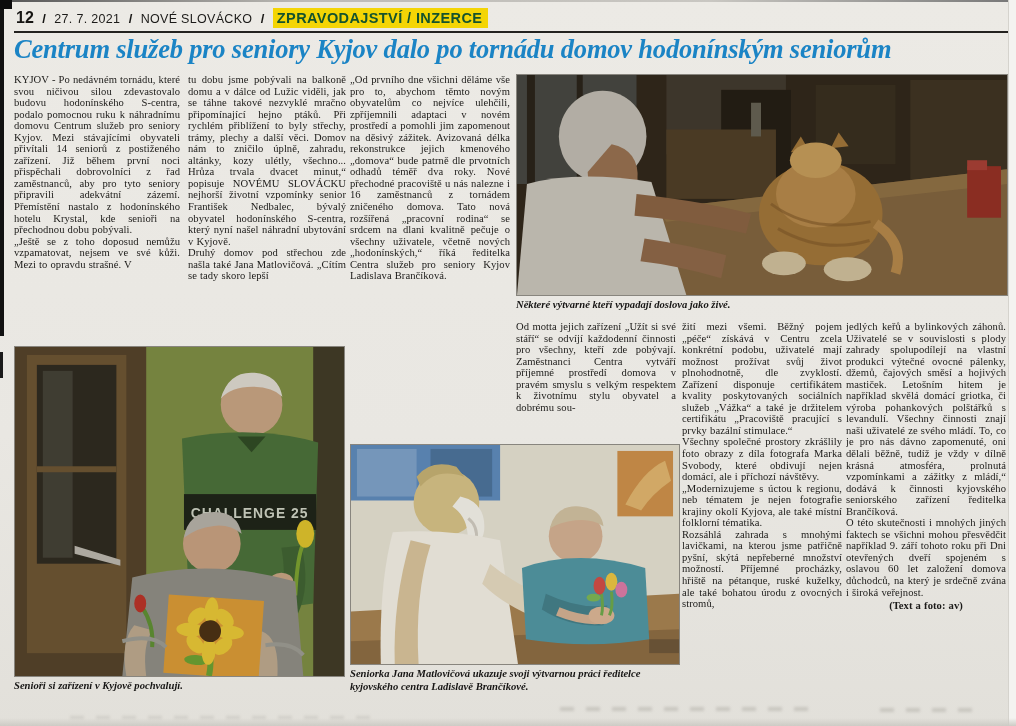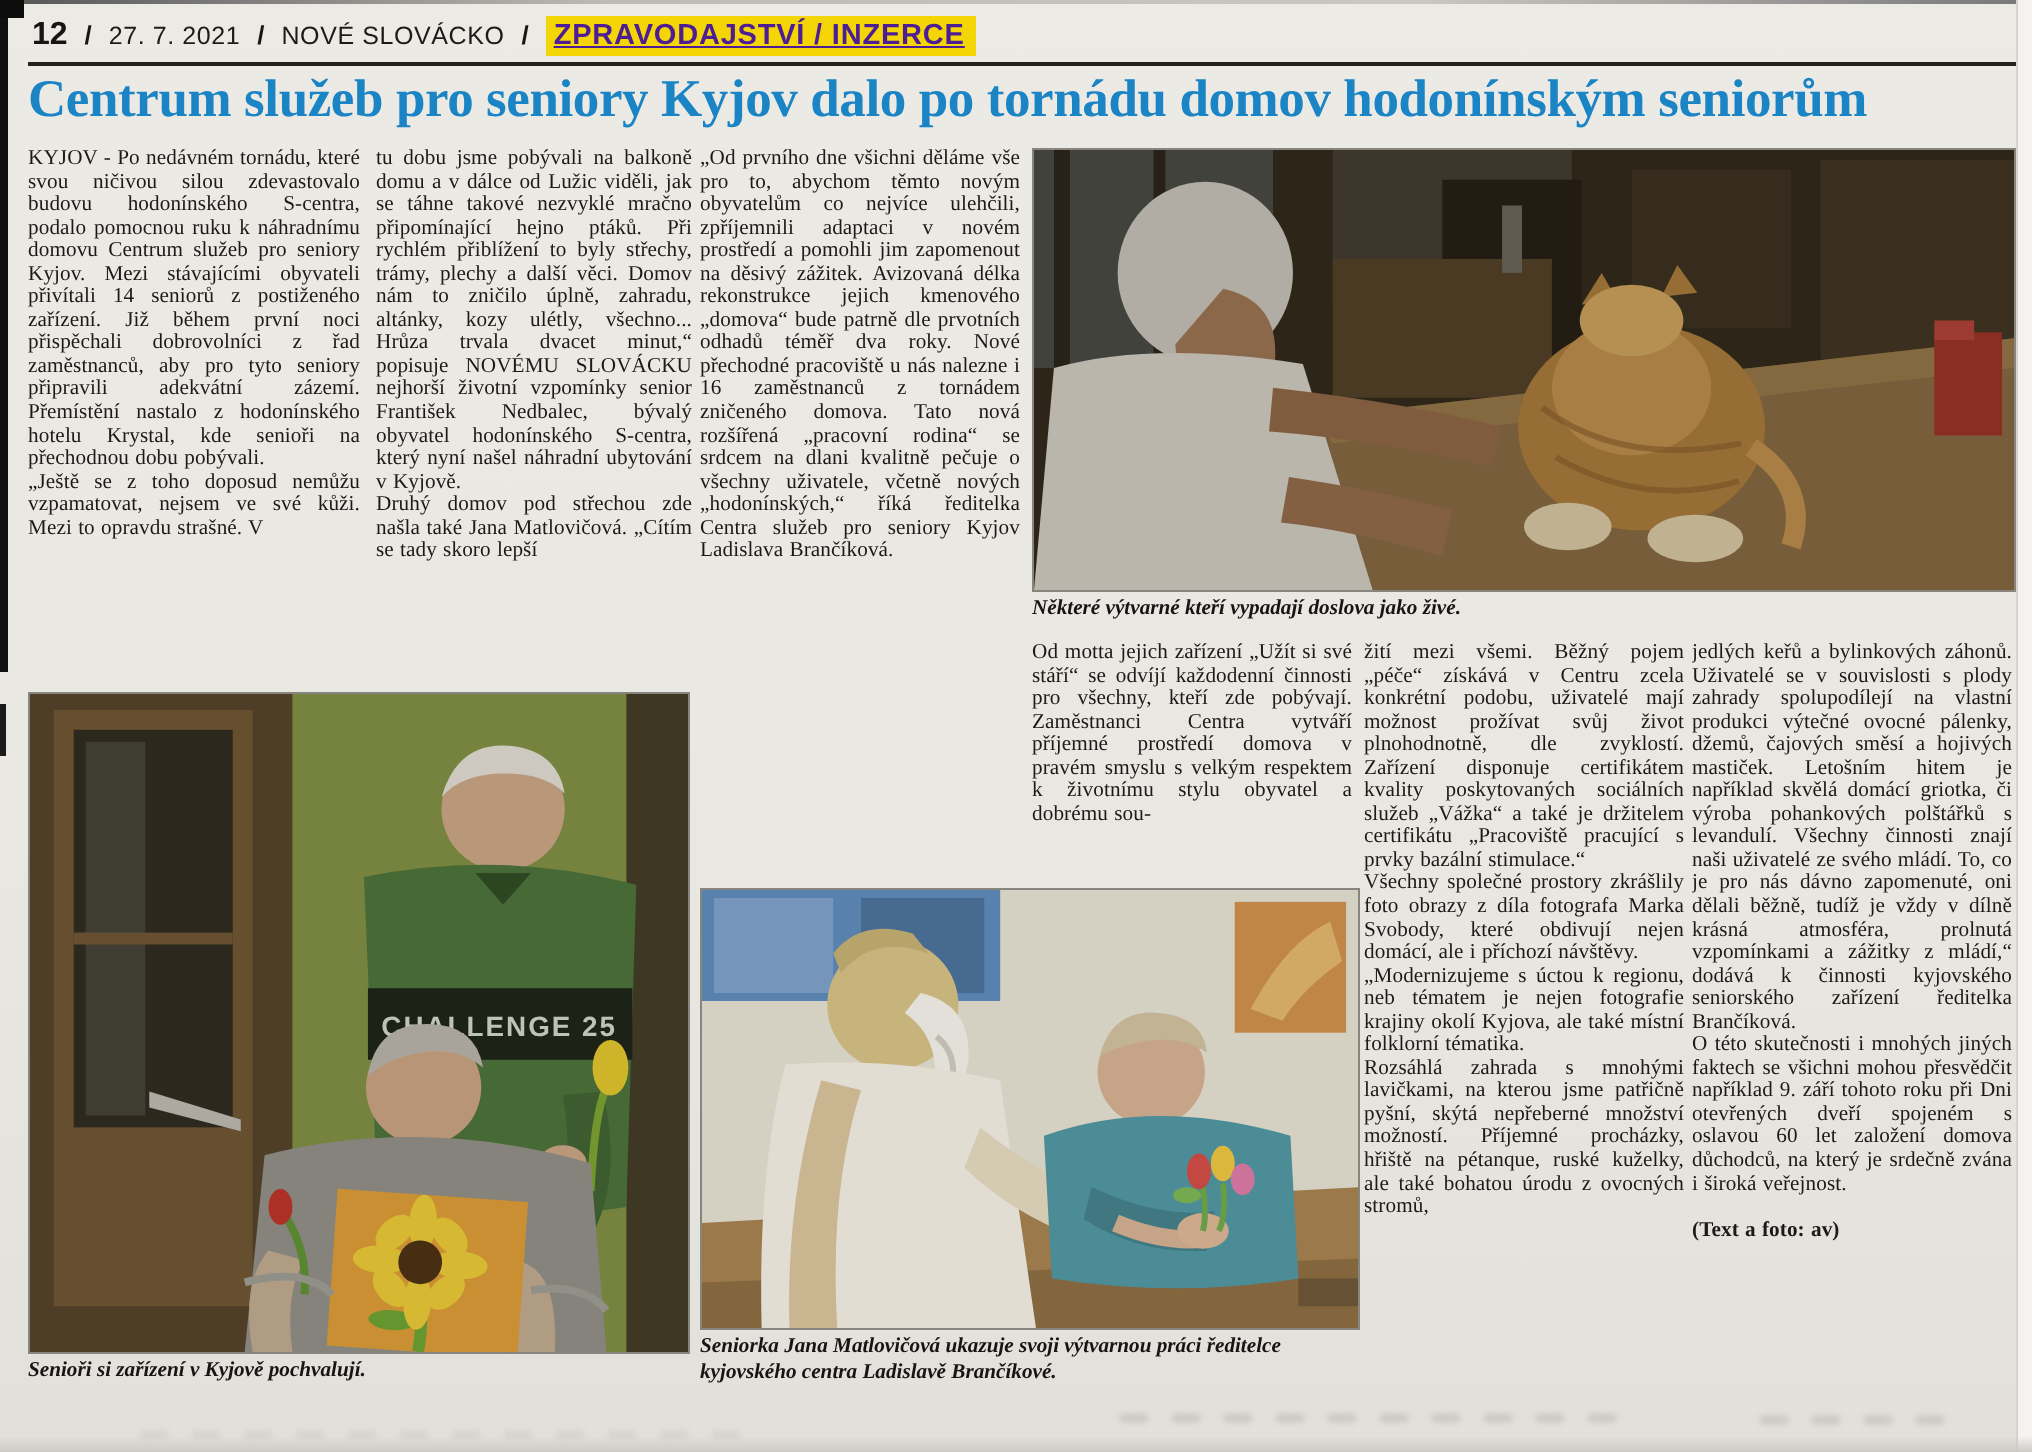--- a/index.html
+++ b/index.html
@@ -8,31 +8,31 @@
     background:linear-gradient(180deg,#eceae5 0%,#e9e7e2 60%,#e2e0da 100%);
     font-family:"Liberation Serif", serif;color:#1d1c1a;
   }
   .artifact{position:absolute;pointer-events:none;}
   
   .masthead{position:absolute;left:16px;top:9px;white-space:nowrap;
     font-family:"Liberation Sans", sans-serif;}
   .pg-num{font-size:16px;font-weight:bold;color:#161513;text-align:center;}
   .mh-sep{font-size:13px;font-weight:bold;color:#161513;margin:0 4px;}
   .mh-date,.mh-pub{font-size:12.5px;color:#1c1b19;letter-spacing:.3px;}
-  .mh-section{font-size:14.5px;font-weight:bold;color:#4c1d95;
-    background:#f4d505;padding:2px 6px 2px 4px;letter-spacing:.4px;text-decoration:underline;}
+  .mh-section{font-size:14.5px;font-weight:bold;color:#14532d;
+    background:#f4d505;padding:2px 6px 2px 4px;letter-spacing:.4px;}
   .mh-rule{position:absolute;left:14px;top:31px;width:994px;height:2px;background:#23221f;}
   .headline{position:absolute;left:14px;top:34px;width:996px;margin:0;
     font-size:26.5px;font-weight:bold;color:#1b84c5;letter-spacing:-0.2px;
-    white-space:nowrap;font-family:"Liberation Serif", serif;}
+    white-space:nowrap;font-family:"Liberation Serif", serif;font-style:italic;}
   
   .col{position:absolute;overflow:hidden;text-align:justify;
     font-size:10.6px;line-height:11.55px;letter-spacing:.05px;word-spacing:.4px;color:#1b1a18;}
   .col p{margin:0;}
-  .col .byline{font-weight:bold;text-align:left;margin-top:12px;}
+  .col .byline{font-weight:bold;text-align:center;margin-top:2px;}
   .c1{left:14px;top:74px;width:166px;height:268px;}
   .c2{left:188px;top:74px;width:158px;height:268px;}
   .c3{left:350px;top:74px;width:160px;height:366px;}
   .c4{left:516px;top:321px;width:160px;height:121px;}
   .c5{left:682px;top:321px;width:160px;height:402px;}
   .c6{left:846px;top:321px;width:160px;height:402px;}
   
   figure{position:absolute;margin:0;}
   figure svg{display:block;border:1px solid #88857e;box-sizing:border-box;}
   figcaption{font-size:10.6px;font-weight:bold;font-style:italic;color:#161514;

